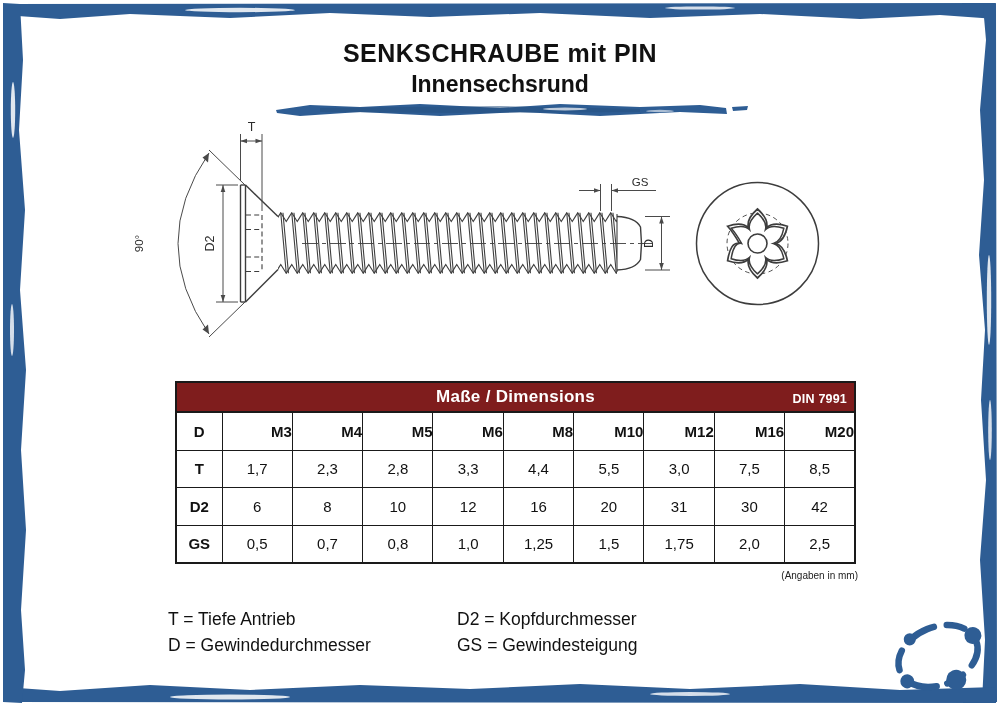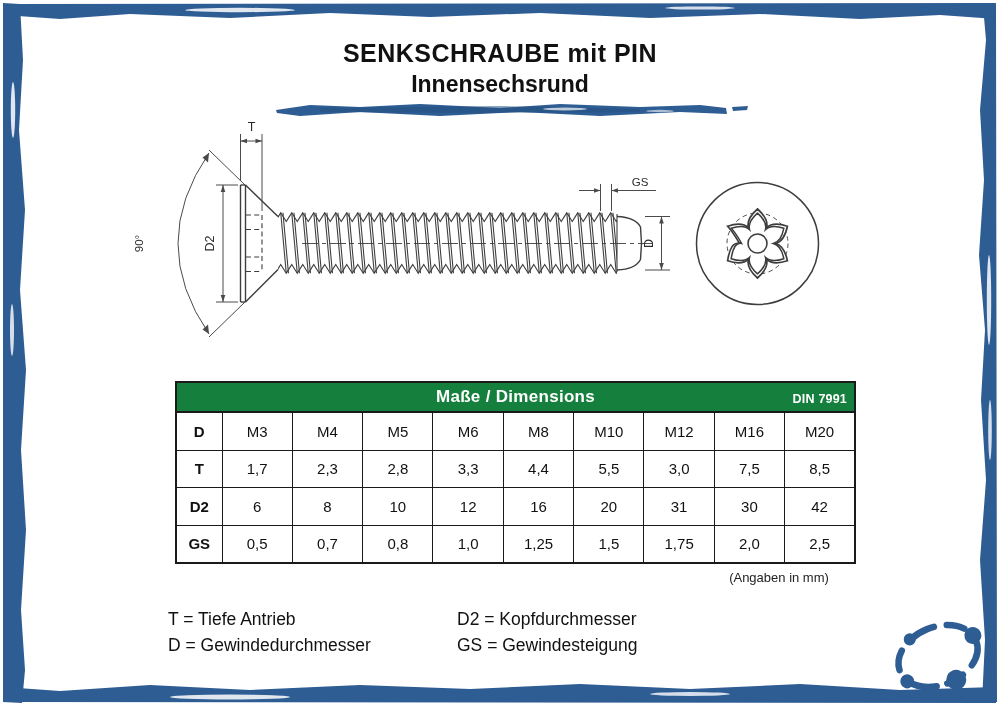--- a/index.html
+++ b/index.html
@@ -8,33 +8,33 @@
     font-family:"Liberation Sans", sans-serif;color:#111;overflow:hidden;
   }
   .abs{position:absolute;}
   
   .title-block{left:0;top:38px;width:1000px;text-align:center;line-height:31px;}
   .title-line1{font-size:25px;font-weight:bold;letter-spacing:.5px;}
   .title-line2{font-size:23px;font-weight:bold;}
   
   .dim-table{left:175px;top:381px;width:681px;}
   .dim-header{
-    box-sizing:border-box;height:30px;background:#15803d;border:2px solid #1a1a1a;border-bottom:none;
+    box-sizing:border-box;height:30px;background:#7f1d1d;border:2px solid #1a1a1a;border-bottom:none;
     color:#fff;display:flex;align-items:center;justify-content:center;position:relative;
     font-weight:bold;font-size:17px;letter-spacing:.3px;
   }
   .dim-header .din{position:absolute;right:7px;top:9px;font-weight:bold;font-size:12.5px;letter-spacing:.2px;}
   table.dims{width:100%;border-collapse:collapse;table-layout:fixed;border:2px solid #1a1a1a;background:#fff;}
   table.dims td, table.dims th{
     border:1.5px solid #1a1a1a;text-align:center;vertical-align:middle;
     font-size:15px;height:36.5px;padding:0;color:#111;
   }
   table.dims th{font-weight:bold;font-size:15px;}
-  tr.row-sizes td{font-weight:normal;}
-  .mm-note{left:700px;top:570px;width:158px;text-align:center;font-size:13px;color:#222;}
+  tr.row-sizes td{font-weight:bold;text-align:right;}
+  .mm-note{left:700px;top:570px;width:158px;text-align:right;font-size:10px;color:#222;}
   
   .legend-col{font-size:17.5px;line-height:26px;color:#111;}
   .legend-left{left:168px;top:606px;}
   .legend-right{left:457px;top:606px;}
   svg text{font-family:"Liberation Sans", sans-serif;fill:#2b2b2b;}
   svg{display:block;}
 </style>
 </head>
 <body>
 

